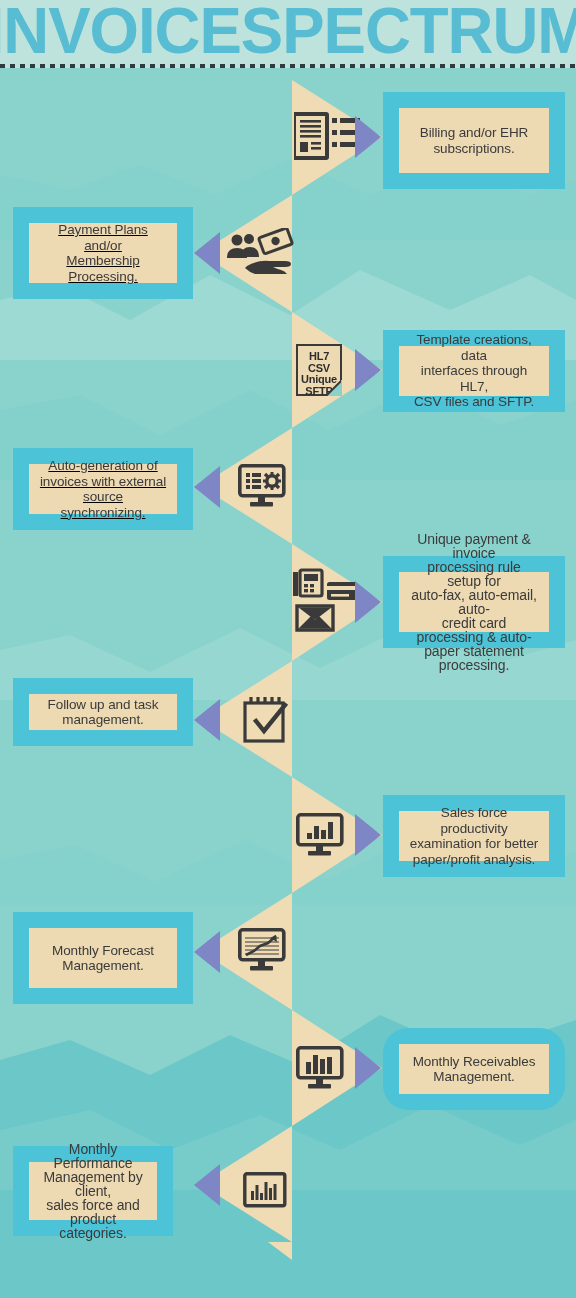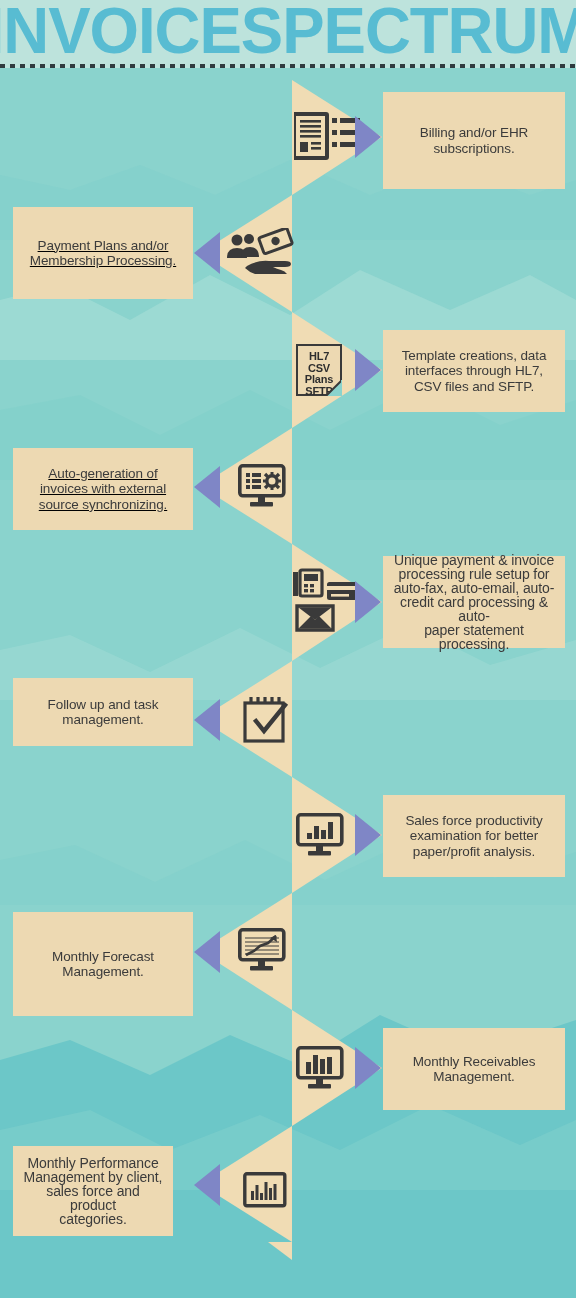--- a/index.html
+++ b/index.html
@@ -47,21 +47,21 @@
   
   #ribbon{position:absolute;left:0;top:0;width:576px;height:1298px;z-index:1;}
   #ribbon svg{display:block;}
 
   
   .row{position:absolute;left:0;width:576px;z-index:3;}
 
   .card{
     position:absolute;
     background:#4cc3d6;
-    padding:0;
+    padding:16px;
     box-sizing:border-box;
   }
   .card .inner{
     background:#edd9b2;
     width:100%;height:100%;
     box-sizing:border-box;
     display:flex;align-items:center;justify-content:center;
     padding:6px 10px;
   }
   .card .txt{
@@ -206,21 +206,21 @@
           </g>
           <path d="M22 38 Q32 32 44 33 L60 33 Q66 33 66 36 Q66 39 60 39 L48 39 Q52 41 56 42 Q60 43 62 46 L30 46 Q24 44 20 40 Z"></path>
         </g>
       </svg>
     </div>
   </div>
 
   <div class="row">
     <div class="docicon" style="left:296px;top:344px;width:46px;height:52px;padding-top:5px;">
       <span class="l">HL7</span>
-      <span class="l">CSV Plans</span>
+      <span class="l">CSV Unique</span>
       <span class="l">SFTP</span>
       <svg style="position:absolute;right:-2px;bottom:-2px;" width="16" height="16" viewBox="0 0 16 16">
         <polygon points="0,16 16,16 16,0" fill="#8ad3cd"></polygon>
         <polyline points="0,16 16,0" fill="none" stroke="#3a3a3a" stroke-width="2"></polyline>
         <polyline points="16,0 16,16" fill="none" stroke="#8ad3cd" stroke-width="2"></polyline>
       </svg>
     </div>
     <div class="arrow right" style="left:355px;top:349px;"></div>
     <div class="card" style="left:383px;top:330px;width:182px;height:82px;">
       <div class="inner">
@@ -337,21 +337,21 @@
     <div class="card" style="left:383px;top:795px;width:182px;height:82px;">
       <div class="inner">
         <div class="txt">Sales force productivity
 examination for better
 paper/profit analysis.</div>
       </div>
     </div>
   </div>
 
   <div class="row">
-    <div class="card" style="left:13px;top:912px;width:180px;height:104px;">
+    <div class="card" style="left:13px;top:912px;width:180px;height:92px;">
       <div class="inner">
         <div class="txt">Monthly Forecast
 Management.</div>
       </div>
     </div>
     <div class="arrow left" style="left:194px;top:931px;"></div>
     <div class="icon" style="left:238px;top:928px;">
       <svg width="48" height="44" viewBox="0 0 48 44">
         <g>
           <rect x="1.8" y="1.8" width="44" height="30" rx="3" fill="none" stroke="#3a3a3a" stroke-width="3.6"></rect>

